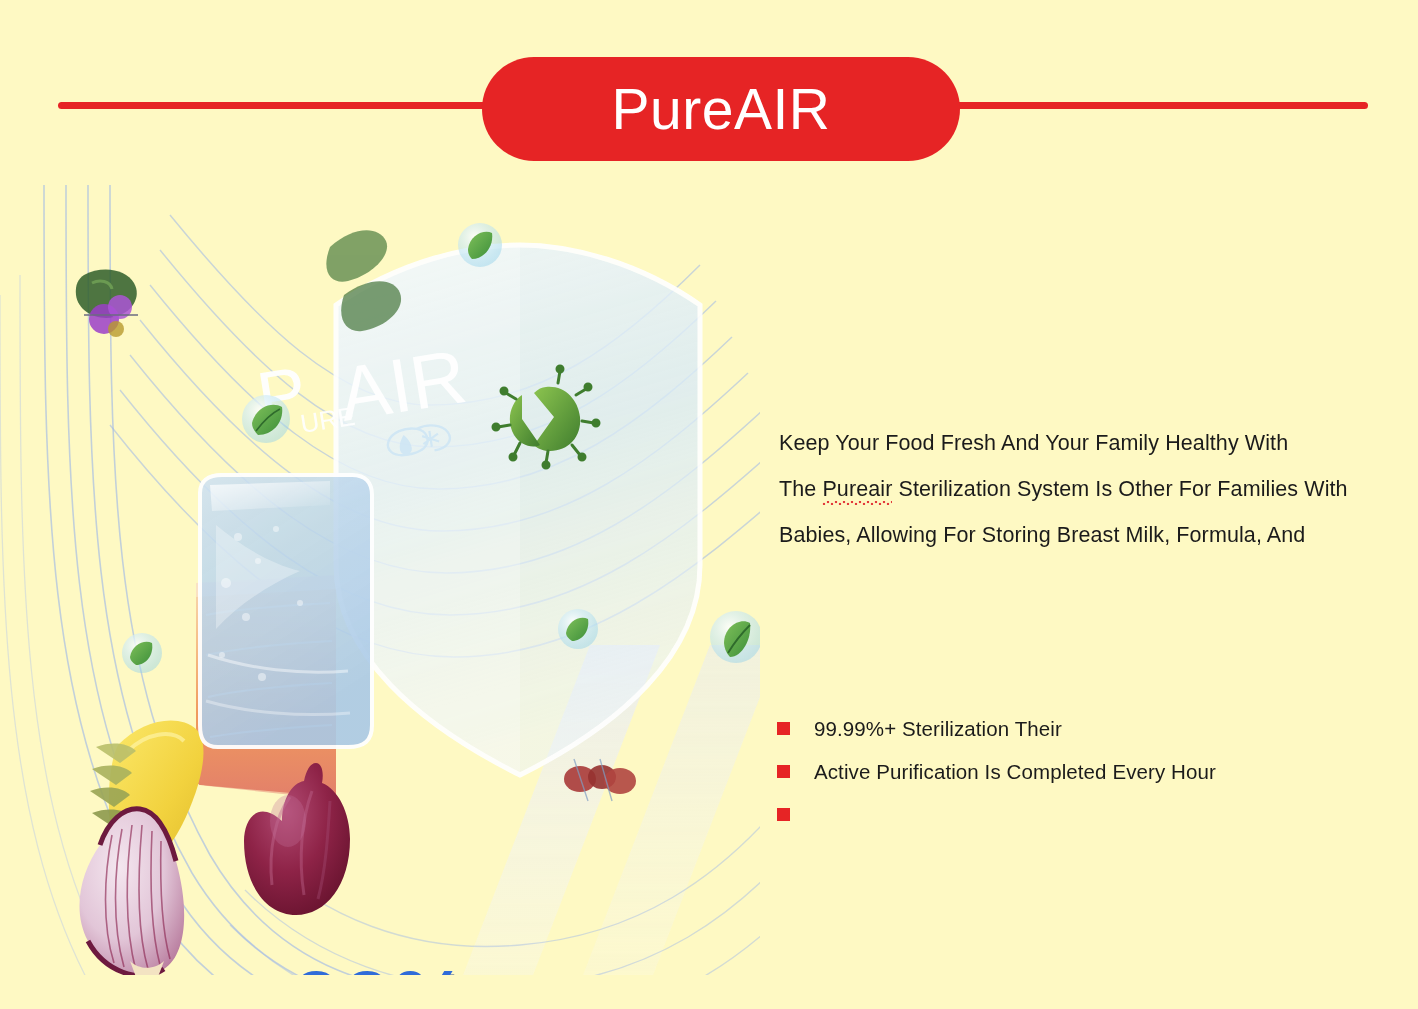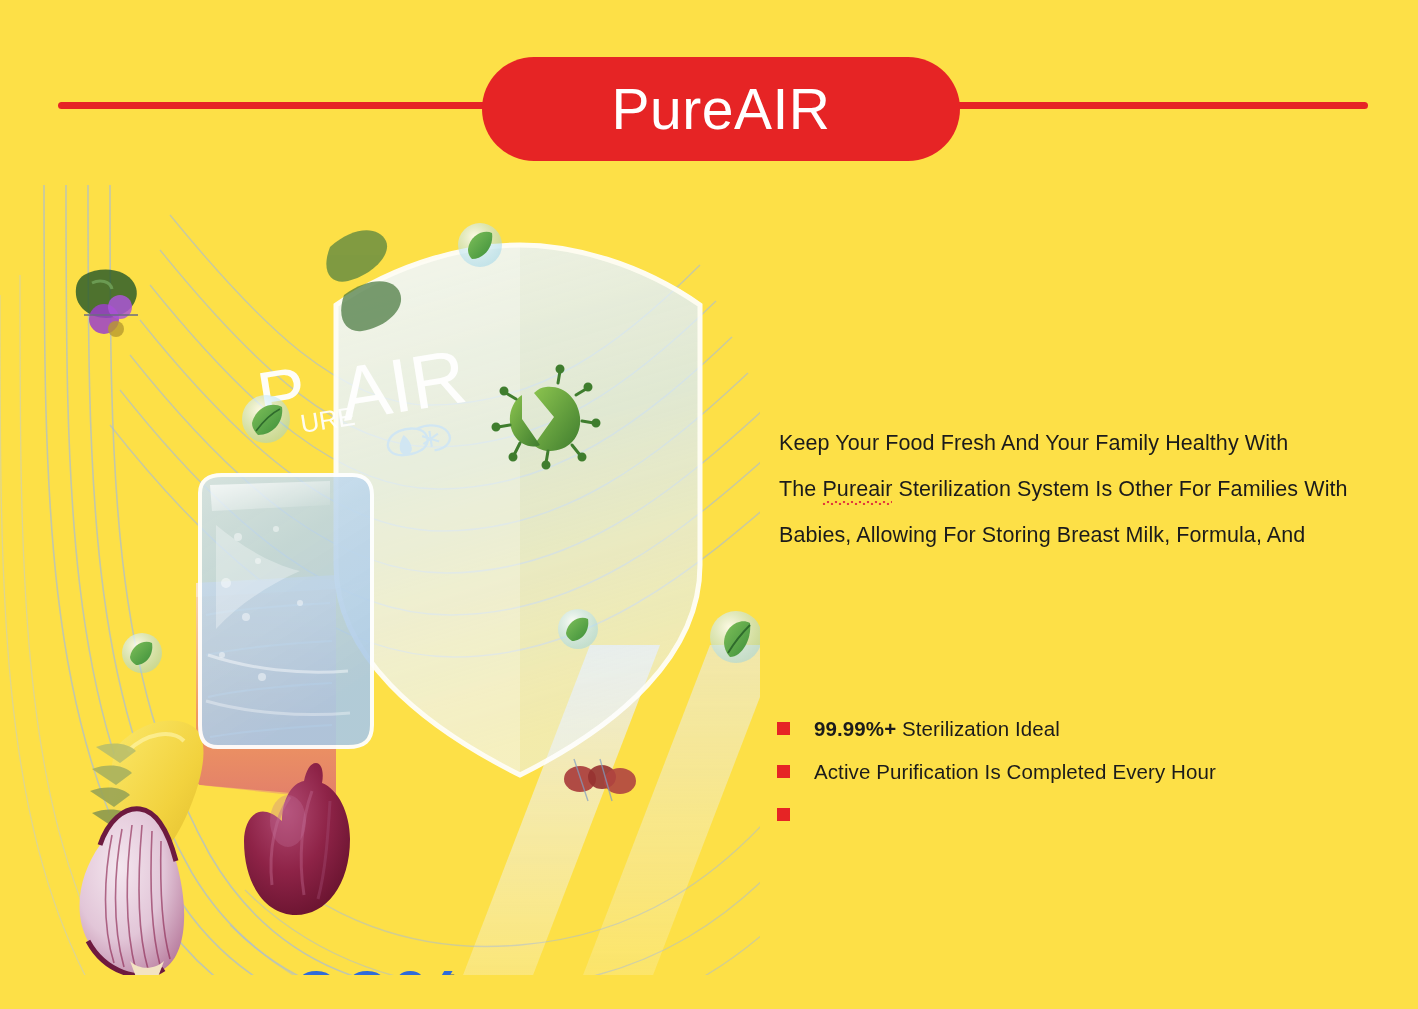--- a/index.html
+++ b/index.html
@@ -4,21 +4,21 @@
 <title>PureAIR</title>
 <style>
   html,body{margin:0;padding:0;}
   body{
     width:1418px;height:1009px;
     background:#ffffff;
     font-family:"Liberation Sans","DejaVu Sans",sans-serif;
     overflow:hidden;
     position:relative;
   }
-  .page{position:relative;width:1418px;height:1009px;overflow:hidden;background:#fde047;}
+  .page{position:relative;width:1418px;height:1009px;overflow:hidden;background:#fef9c3;}
 
   
   .header{position:absolute;left:0;top:0;width:1418px;height:200px;}
   .hdr-line{position:absolute;top:102px;height:7px;background:var(--red,#e62425);border-radius:4px;}
   .hdr-line.left{left:58px;width:432px;}
   .hdr-line.right{left:950px;width:418px;}
   .hdr-pill{
     position:absolute;left:482px;top:57px;width:478px;height:104px;
     background:#e62425;border-radius:52px;
     display:flex;align-items:center;justify-content:center;
@@ -71,21 +71,21 @@
 
   .bullets{position:absolute;left:777px;top:712px;width:600px;}
   .bullet{display:flex;align-items:flex-start;height:43px;}
   .bullet-sq{
     width:13px;height:13px;background:#e62425;flex:0 0 13px;margin-top:10px;
   }
   .bullet-txt{
     margin-left:24px;font-size:20.5px;line-height:34px;color:#1b1b1b;
     letter-spacing:.1px;
   }
-  .bullet-txt b{font-weight:bold;}
+  .bullet-txt b{font-weight:normal;}
 </style>
 </head>
 <body>
 
 <div class="page">
 
   <div class="header">
     <div class="hdr-line left" style="background: rgb(230, 36, 37);"></div>
     <div class="hdr-line right" style="background: rgb(230, 36, 37);"></div>
     <div class="hdr-pill" style="background: rgb(230, 36, 37);">
@@ -363,21 +363,21 @@
       <span>The </span><span class="sp">Pureair</span><span> Sterilization System Is Other For Families With</span>
     </p>
     <p>
       <span>Babies, Allowing For Storing Breast Milk, Formula, And</span>
     </p>
   </div>
 
   <div class="bullets">
     <div class="bullet">
       <span class="bullet-sq" style="background: rgb(230, 36, 37);"></span>
-      <span class="bullet-txt"><b>99.99%+</b><span> Sterilization Ideal</span></span>
+      <span class="bullet-txt"><b>99.99%+</b><span> Sterilization Their</span></span>
     </div>
     <div class="bullet">
       <span class="bullet-sq" style="background: rgb(230, 36, 37);"></span>
       <span class="bullet-txt"><b></b><span>Active Purification Is Completed Every Hour</span></span>
     </div>
     <div class="bullet">
       <span class="bullet-sq" style="background: rgb(230, 36, 37);"></span>
     </div>
   </div>
 

